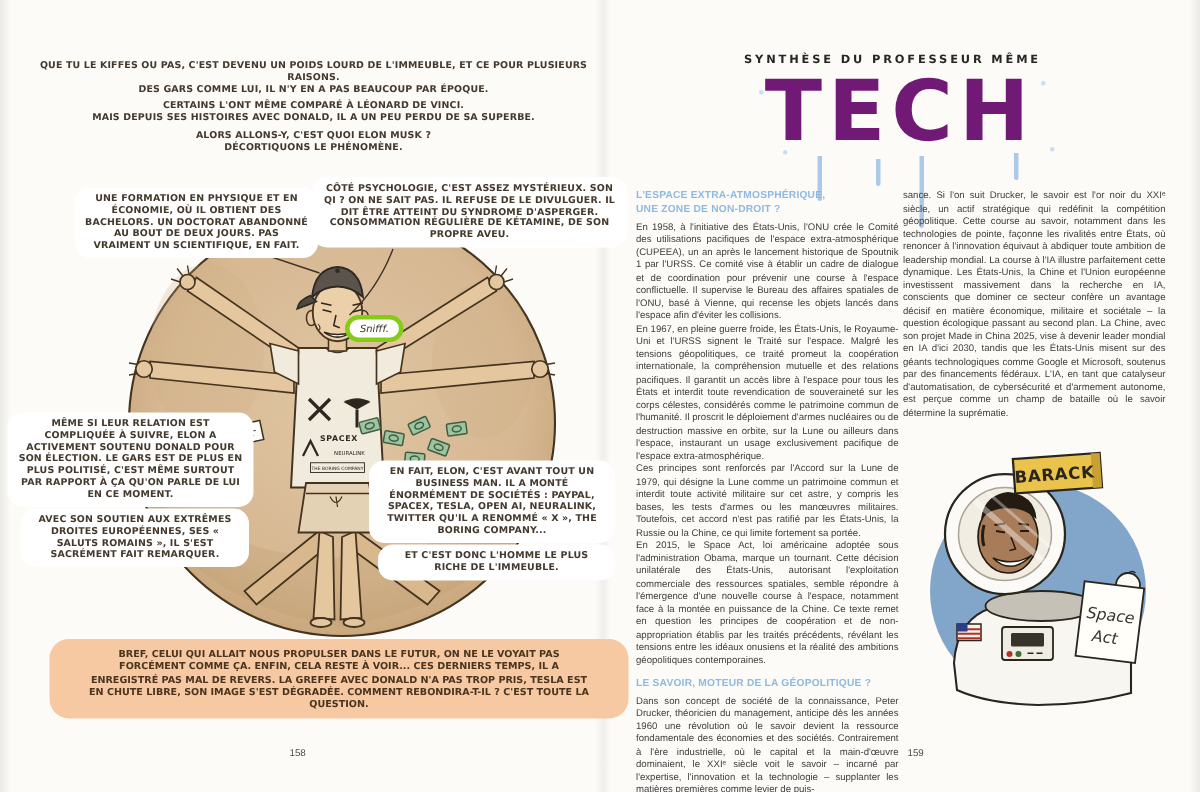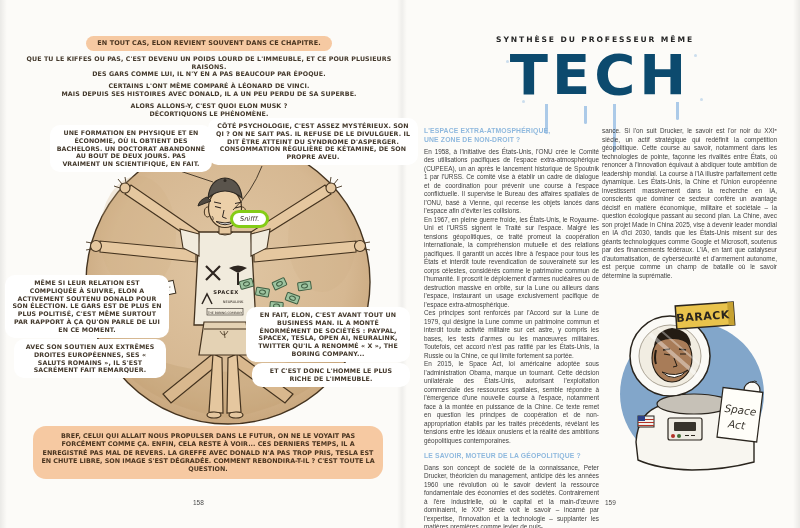--- a/index.html
+++ b/index.html
@@ -12,32 +12,32 @@
           background:linear-gradient(to right,rgba(0,0,0,0),rgba(0,0,0,.05),rgba(0,0,0,0));}
 
   
   .hand{font-family:"DejaVu Sans",sans-serif;font-size:6.3px;line-height:7.8px;font-weight:600;
         color:#44392c;text-align:center;letter-spacing:.1px;position:absolute;}
   .bubble{background:#fff;border-radius:10px;padding:4px 6px;z-index:2;}
   .pill{display:inline-block;background:#f6c9a2;border-radius:9px;padding:3.5px 11px;
         font-size:6.5px;color:#4a3520;}
   .introline{display:block;}
   .gap{height:4px;}
-  .peach{position:absolute;background:#f6c9a2;border-radius:13px;padding:6px 6px;
+  .peach{position:absolute;background:#f6c9a2;border-radius:13px;padding:6px 24px;
          font-family:"DejaVu Sans",sans-serif;font-size:6.4px;line-height:8.3px;font-weight:600;
          color:#4a3520;text-align:center;z-index:2;}
   .pagenum{position:absolute;font-size:6.5px;color:#4b4b4b;z-index:3;}
 
   
   .kicker{position:absolute;left:495px;top:35px;width:200px;text-align:center;
           font-family:"DejaVu Sans",sans-serif;font-size:7.6px;font-weight:700;
           letter-spacing:1.9px;color:#262626;}
   .tech{position:absolute;left:497px;top:42px;width:206px;text-align:center;
         font-family:"DejaVu Sans",sans-serif;font-size:56px;font-weight:800;
-        letter-spacing:4px;color:#0c4a6e;}
+        letter-spacing:4px;color:#701a75;}
   .drip{position:absolute;width:3px;background:#a3c4e6;border-radius:0 0 2px 2px;opacity:.9;}
   .spray{position:absolute;width:3px;height:3px;border-radius:50%;background:#a3c4e6;opacity:.55;}
 
   .col{position:absolute;top:127px;width:175px;color:#3e3e3e;}
   .col p{margin:0;font-size:6.4px;line-height:8.5px;text-align:justify;}
   .col .bh{color:#8fb9de;font-weight:700;font-size:6.8px;line-height:8.8px;
            letter-spacing:.15px;margin:0 0 3px 0;}
   .col .bh span{display:block;}
   .col .bh2{margin-top:7px;white-space:nowrap;}
   .snifff{position:absolute;left:230px;top:210px;background:#fff;border:3px solid #84cc16;
@@ -50,21 +50,20 @@
 <body>
 
 <div class="spread">
   <div class="edge l"></div>
   <div class="edge r"></div>
   <div class="gutter"></div>
 
   <div>
 
     <div class="hand" style="left:18px;top:36px;width:382px;">
-      <span class="pill">EN TOUT CAS, ELON REVIENT SOUVENT DANS CE CHAPITRE.</span>
       <div class="gap"></div>
       <span class="introline">QUE TU LE KIFFES OU PAS, C'EST DEVENU UN POIDS LOURD DE L'IMMEUBLE, ET CE POUR PLUSIEURS RAISONS.</span>
       <span class="introline">DES GARS COMME LUI, IL N'Y EN A PAS BEAUCOUP PAR ÉPOQUE.</span>
       <div class="gap"></div>
       <span class="introline">CERTAINS L'ONT MÊME COMPARÉ À LÉONARD DE VINCI.</span>
       <span class="introline">MAIS DEPUIS SES HISTOIRES AVEC DONALD, IL A UN PEU PERDU DE SA SUPERBE.</span>
       <div class="gap"></div>
       <span class="introline">ALORS ALLONS-Y, C'EST QUOI ELON MUSK ?</span>
       <span class="introline">DÉCORTIQUONS LE PHÉNOMÈNE.</span>
     </div>

